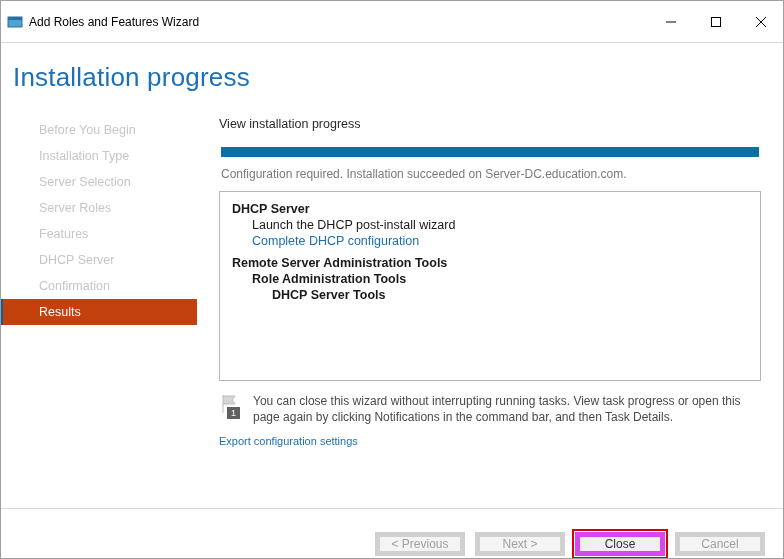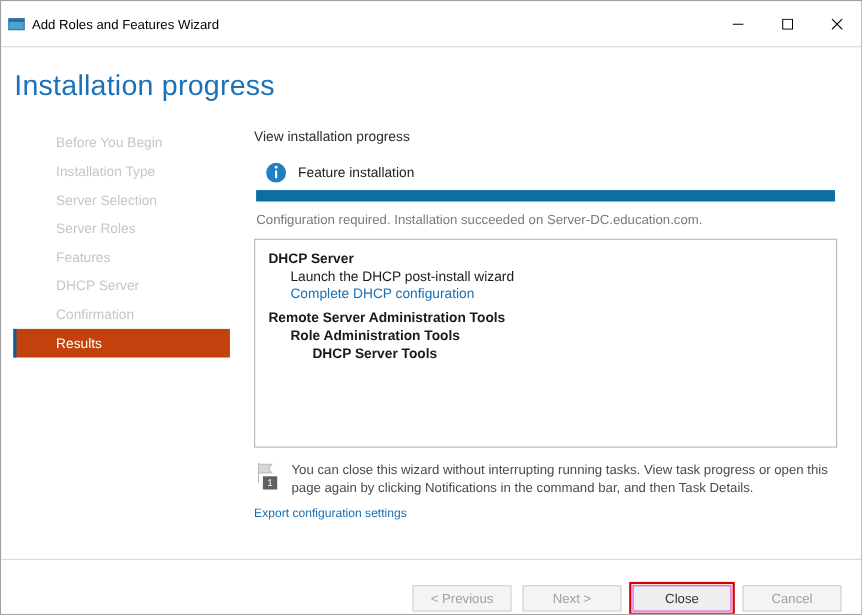--- a/index.html
+++ b/index.html
@@ -10,21 +10,21 @@
   .titlebar .app-icon svg { width: 16px; height: 16px; }
   .titlebar .title-text { flex: 1; }
   .titlebar .win-btn { width: 45px; height: 30px; display: flex; align-items: center; justify-content: center; cursor: pointer; }
 
   .header { position: relative; height: 58px; padding: 10px 28px 0 12px; display: flex; align-items: center; }
   .header h1 { font-weight: 300; color: #1a71b8; font-size: 26px; letter-spacing: 0.2px; }
   .header .dest { position: absolute; right: 22px; top: 12px; text-align: right; font-size: 11px; color: #6a6a6a; line-height: 1.35; }
   .header .dest .line1 { font-size: 10.5px; letter-spacing: 0.2px; }
   .header .dest .line2 { font-size: 11px; }
 
-  .body { display: flex; height: calc(100% - 30px - 58px - 50px); margin-left: 12px; }
+  .body { display: flex; height: calc(100% - 30px - 58px - 50px); }
   .sidebar { width: 196px; padding-top: 16px; }
   .sidebar .item { height: 26px; line-height: 26px; padding-left: 38px; font-size: 12.5px; color: #c6c6c6; cursor: default; }
   .sidebar .item.active { background: #c2410c; color: #fff; position: relative; }
   .sidebar .item.active::before { content: ""; position: absolute; left: -1px; top: 0; bottom: 0; width: 3px; background: #0f5d91; }
 
   .main { flex: 1; padding: 16px 22px 0 22px; position: relative; }
   .main .section-title { font-size: 12.5px; color: #2b2b2b; margin-bottom: 16px; }
   .main .feature-line { display: flex; align-items: center; gap: 10px; font-size: 12.5px; color: #222; margin-left: 10px; margin-bottom: 6px; }
   .main .feature-line .info-icon { width: 20px; height: 20px; }
   .progress { height: 10px; background: #0b6fa4; border: 1px solid #0b6fa4; margin: 0 2px 10px 2px; }
@@ -38,21 +38,21 @@
   .result-box .sub3 { font-weight: 700; margin-left: 40px; }
 
   .hint { display: flex; gap: 12px; align-items: flex-start; margin-top: 12px; }
   .hint .flag { color: #b9b9b9; position: relative; width: 22px; height: 26px; }
   .hint .flag .badge { position: absolute; bottom: 0; left: 8px; width: 13px; height: 12px; background: #606060; color: #fff; font-size: 9px; display: flex; align-items: center; justify-content: center; }
   .hint p { font-size: 12px; color: #4a4a4a; line-height: 1.35; }
 
   .export-link { color: #1a6fb3; font-size: 11px; cursor: pointer; margin-top: 10px; display: inline-block; }
 
   .footer { position: absolute; left: 0; right: 0; bottom: 0; height: 50px; border-top: 1px solid #d8d8d8; display: flex; align-items: center; justify-content: flex-end; padding-right: 18px; gap: 10px; background: #fff; }
-  .footer button { width: 90px; height: 24px; font-size: 12px; border: 1px solid #d946ef; background: #efefef; color: #333; cursor: pointer; margin-top: 20px; }
+  .footer button { width: 90px; height: 24px; font-size: 12px; border: 5px solid #d946ef; background: #efefef; color: #333; cursor: pointer; margin-top: 20px; }
   .footer button:disabled { color: #a0a0a0; background: #f4f4f4; border-color: #d0d0d0; cursor: default; }
   .footer button.hl { outline: 2px solid #d60000; outline-offset: 1px; }
 </style>
 </head>
 <body>
 
 <div class="titlebar">
   <span class="app-icon">
     <svg viewBox="0 0 16 16">
         <rect x="1" y="3" width="14" height="10" fill="#4fa3d1" stroke="#2b6f9e" stroke-width="1"></rect>
@@ -90,30 +90,20 @@
     <div class="item">Server Roles</div>
     <div class="item">Features</div>
     <div class="item">DHCP Server</div>
     <div class="item">Confirmation</div>
     <div class="item active">Results</div>
   </div>
 
   <div class="main">
     <div class="section-title">View installation progress</div>
 
-    <div class="feature-line">
-      <span class="info-icon">
-        <svg viewBox="0 0 20 20">
-            <circle cx="10" cy="10" r="9" fill="#1f7fbf"></circle>
-            <rect x="9" y="8" width="2" height="7" fill="#fff"></rect>
-            <circle cx="10" cy="5" r="1.3" fill="#fff"></circle>
-          </svg>
-      </span>
-      <span>Feature installation</span>
-    </div>
 
     <div class="progress"></div>
     <div class="status-text">Configuration required. Installation succeeded on Server-DC.education.com.</div>
 
     <div class="result-box">
       <div class="h1">DHCP Server</div>
       <div class="sub">Launch the DHCP post-install wizard</div>
       <a class="link">Complete DHCP configuration</a>
       <div class="h1 mt">Remote Server Administration Tools</div>
       <div class="sub2">Role Administration Tools</div>

